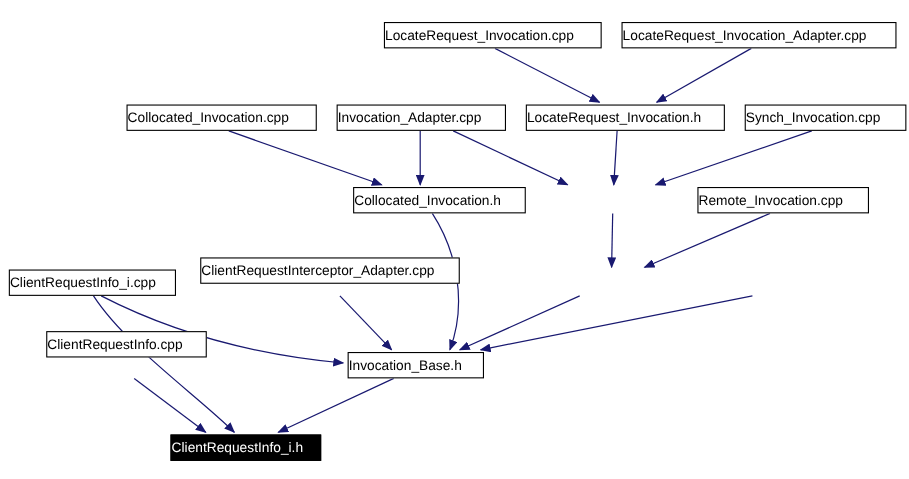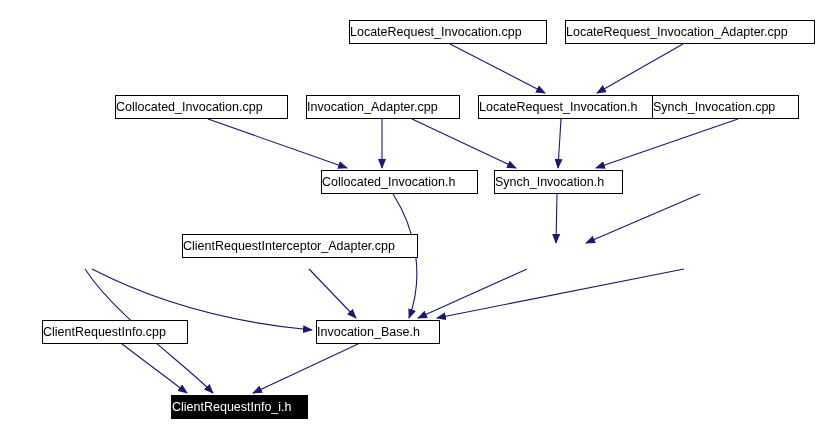--- a/index.html
+++ b/index.html
@@ -33,21 +33,20 @@
     font-size: 12.5px;
     text-align: left;
     white-space: nowrap;
     box-sizing: content-box;
     cursor: pointer;
   }
   .node.highlight {
     background: #000000;
     color: #ffffff;
     cursor: default;
-    margin-left: 16px;
   }
   .edge {
     fill: none;
     stroke: #191970;
     stroke-width: 1.1;
   }
 </style>
 </head>
 <body>
 
@@ -77,25 +76,26 @@
     <path class="edge" d="M122,344 L187,393" marker-end="url(#arrow)"></path>
     <path class="edge" d="M358,344 L253,393" marker-end="url(#arrow)"></path>
   </svg>
 
   <div class="node" style="left:349px; top:20px;  width:196px">LocateRequest_Invocation.cpp</div>
   <div class="node" style="left:565px; top:20px;  width:248px">LocateRequest_Invocation_Adapter.cpp</div>
 
   <div class="node" style="left:115px; top:95px;  width:171px">Collocated_Invocation.cpp</div>
   <div class="node" style="left:306px; top:95px;  width:152px">Invocation_Adapter.cpp</div>
   <div class="node" style="left:478px; top:95px;  width:179px">LocateRequest_Invocation.h</div>
-  <div class="node" style="left:652px; top:95px;  width:145px">Synch_Invocation.cpp</div>
+  <div class="node" style="left:677px; top:95px;  width:145px">Synch_Invocation.cpp</div>
 
   <div class="node" style="left:321px; top:170px; width:155px">Collocated_Invocation.h</div>
-  <div class="node" style="left:494px; top:170px; width:127px">Synch_Invocation.h</div>
+  <div class="node" style="left:634px; top:170px; width:154px">Remote_Invocation.cpp</div>
 
+  <div class="node" style="left:8px;   top:245px; width:150px">ClientRequestInfo_i.cpp</div>
   <div class="node" style="left:182px; top:234px; width:234px">ClientRequestInterceptor_Adapter.cpp</div>
 
-  <div class="node" style="left:42px;  top:320px; width:144px">ClientRequestInfo.cpp</div>
+  <div class="node" style="left:42px;  top:301px; width:144px">ClientRequestInfo.cpp</div>
   <div class="node" style="left:316px; top:320px; width:122px">Invocation_Base.h</div>
 
   <div class="node highlight" style="left:155px; top:395px; width:135px">ClientRequestInfo_i.h</div>
 
 </div>
 
 </body></html>

